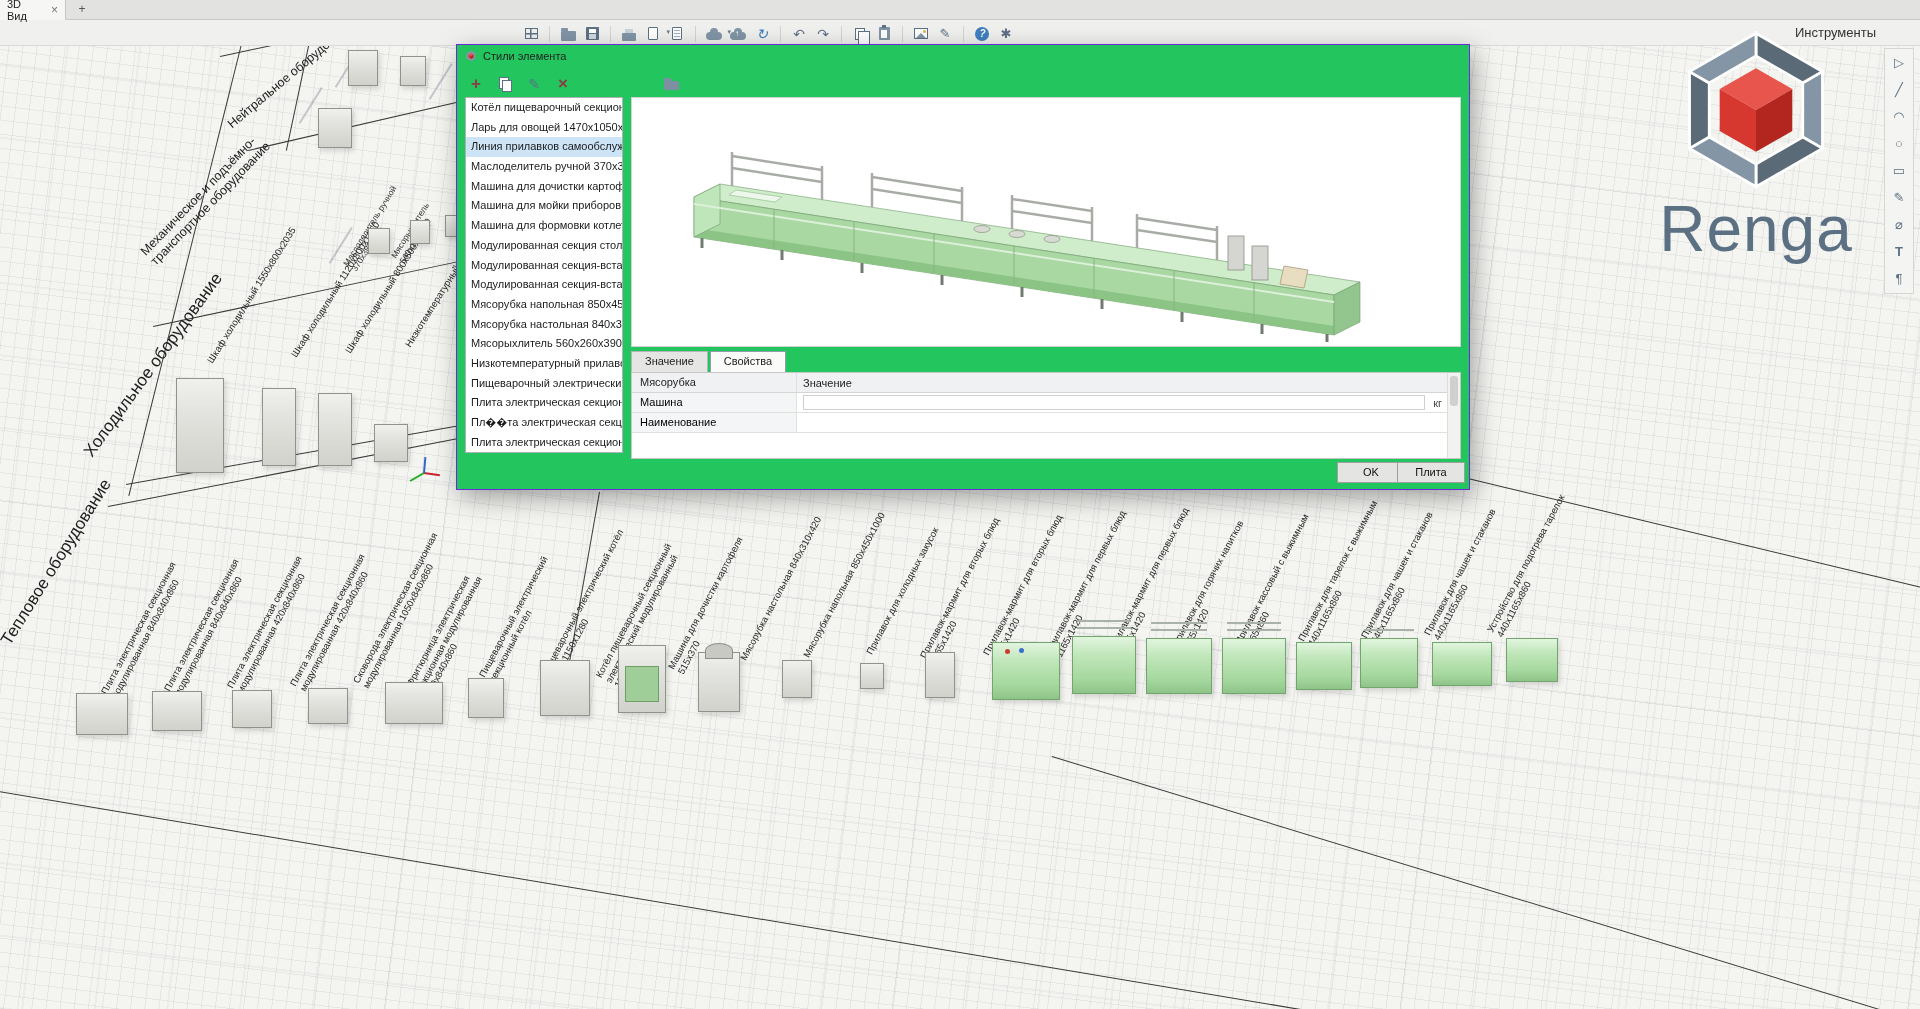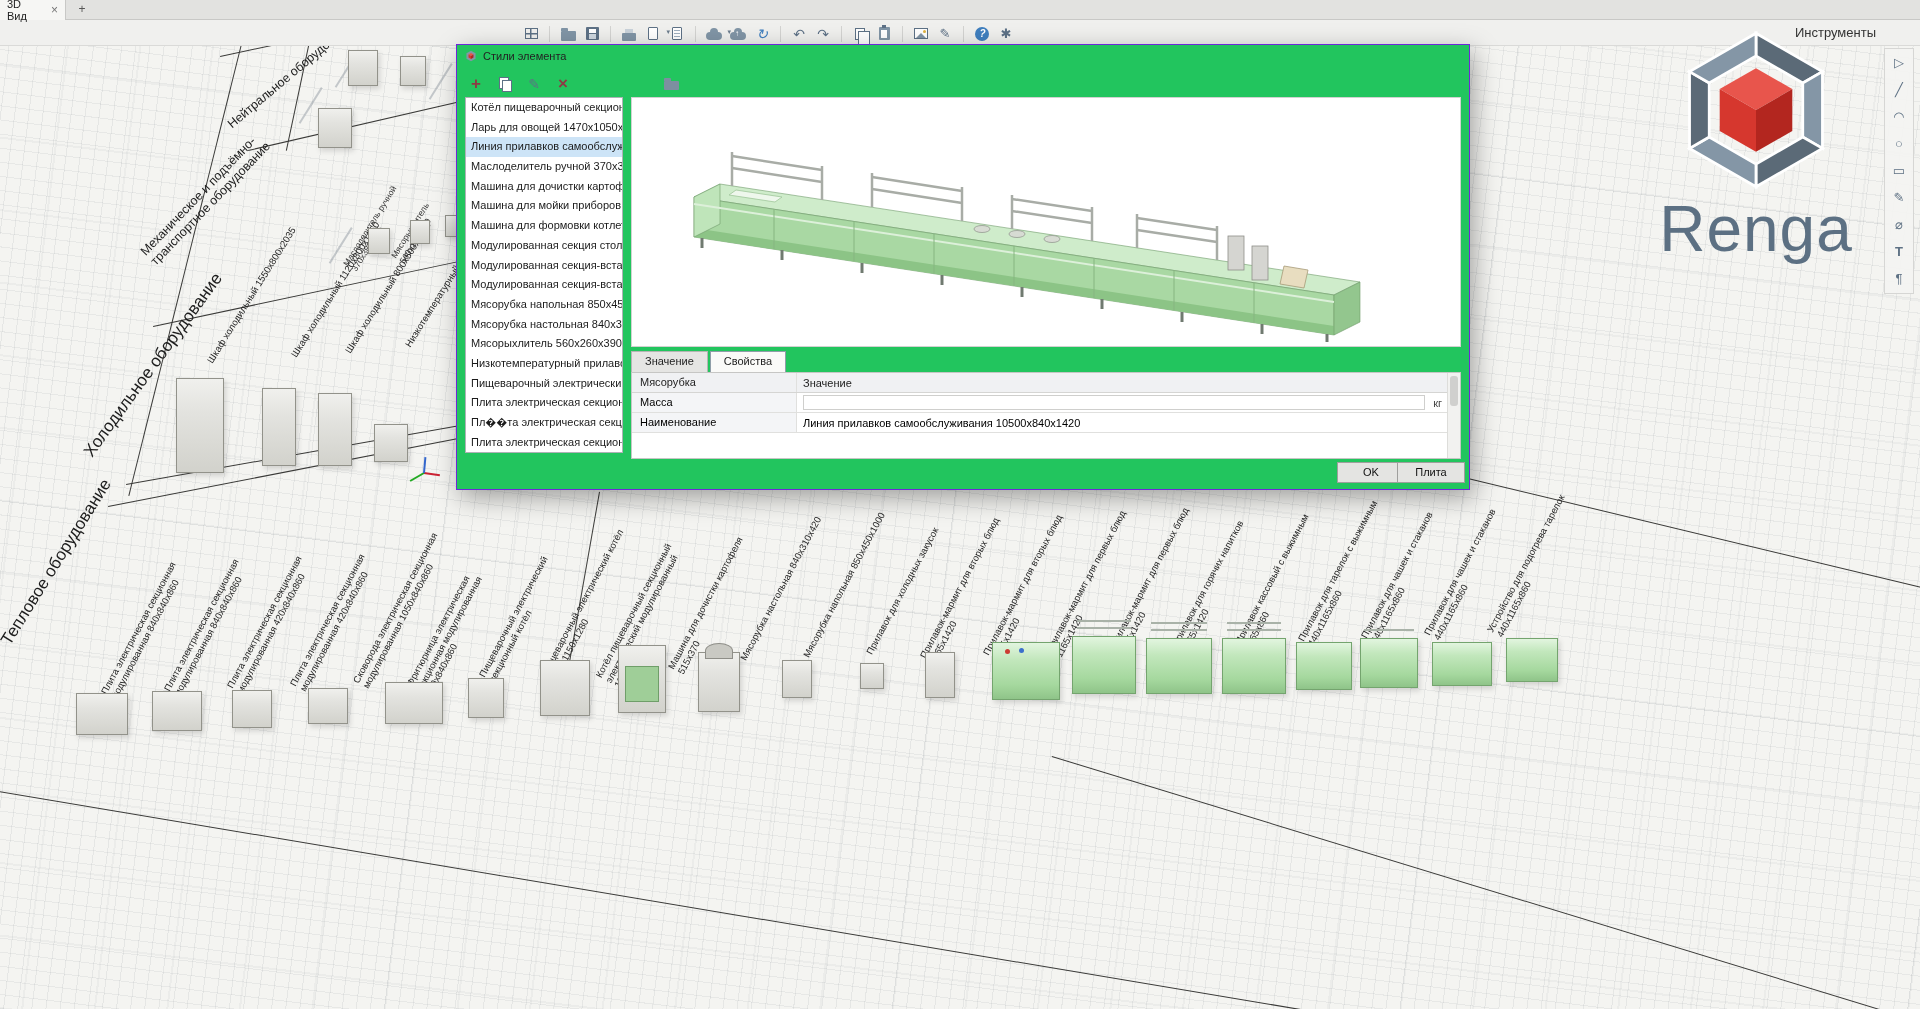--- a/index.html
+++ b/index.html
@@ -442,29 +442,28 @@
     <div class="tab">Значение</div>
     <div class="tab active">Свойства</div>
   </div>
 
   <div class="props">
     <div class="prow hdr">
       <div class="ncell">Мясорубка</div>
       <div class="vcell">Значение</div>
     </div>
     <div class="prow">
-      <div class="ncell">Масса</div>
+      <div class="ncell">Машина</div>
       <div class="vcell">
         <div class="field"></div>
         <span class="unit">кг</span>
       </div>
     </div>
     <div class="prow">
       <div class="ncell">Наименование</div>
-      <div class="vcell">Линия прилавков самообслуживания 10500x840x1420</div>
     </div>
     <div class="pscroll">
         <div class="pthumb"></div>
       </div>
   </div>
 
   <div class="btn btn-ok">OK</div>
   <div class="btn btn-cancel">Плита</div>
 </div>
 

